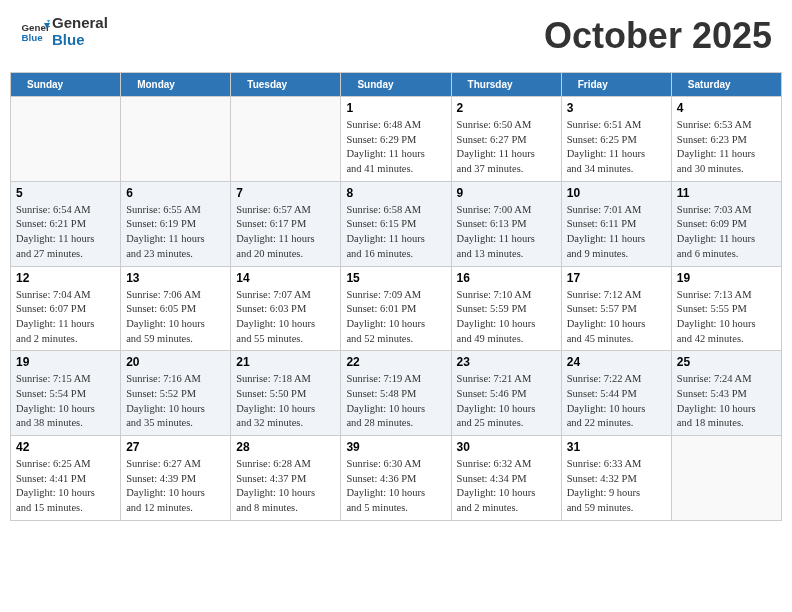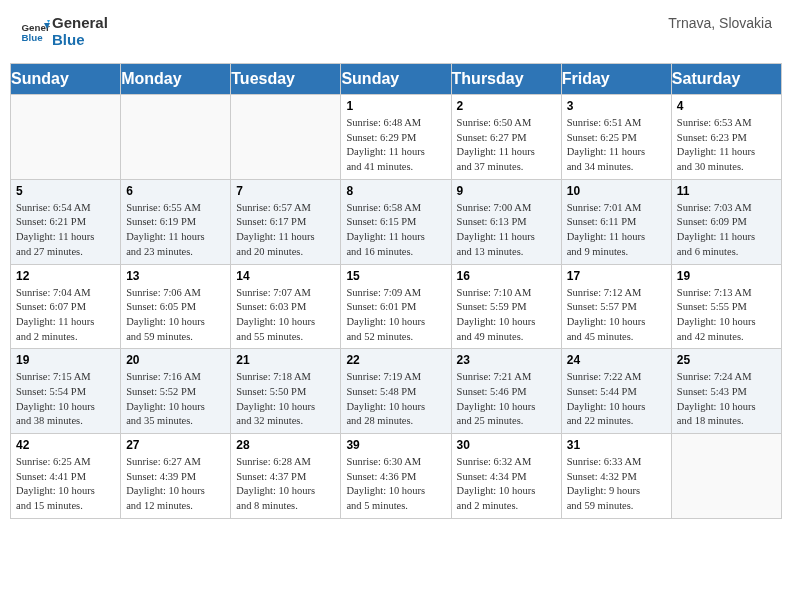--- a/index.html
+++ b/index.html
@@ -39,23 +39,23 @@
       color: #555;
     }
     .calendar {
       width: 100%;
       border-collapse: collapse;
       font-size: 11px;
     }
     .calendar th {
       background: #2e75b6;
       color: #fff;
-      padding: 6px 0;
+      padding: 6px 16px;
       text-align: left;
-      font-size: 16px;
+      font-size: 10px;
       font-weight: bold;
       border: 1px solid #ccc;
     }
     .calendar td {
       vertical-align: top;
       border: 1px solid #ccc;
       padding: 4px 5px;
       min-height: 80px;
       width: calc(100% / 7);
     }
@@ -88,21 +88,21 @@
       <text x="2" y="32" font-size="13" font-weight="bold" fill="#1a6faf">Blue</text>
       <polygon points="32,8 40,8 36,16" fill="#1a6faf"></polygon>
       <polygon points="36,4 40,4 38,8" fill="#2e9de0"></polygon>
     </svg>
     <div style="line-height:1.1">
       <div style="font-weight:bold;font-size:15px;color:#333;">General</div>
       <div style="font-weight:bold;font-size:15px;color:#1a6faf;">Blue</div>
     </div>
   </div>
   <div class="title-block">
-    <div class="location">Trnava, Slovakia</div>
+    <div class="month-title">October 2025</div>
   </div>
 </div>
 
 <table class="calendar">
   <thead>
     <tr>
     <th>Sunday</th>
         <th>Monday</th>
         <th>Tuesday</th>
         <th>Sunday</th>

